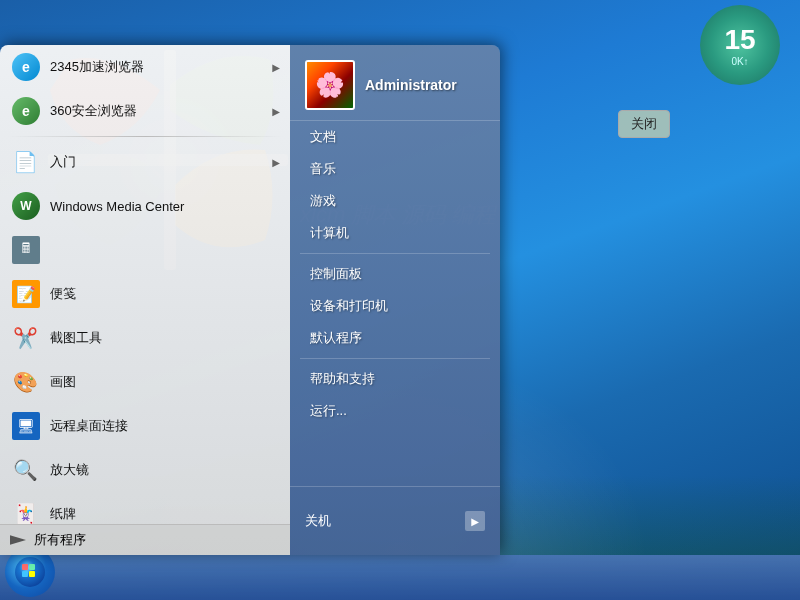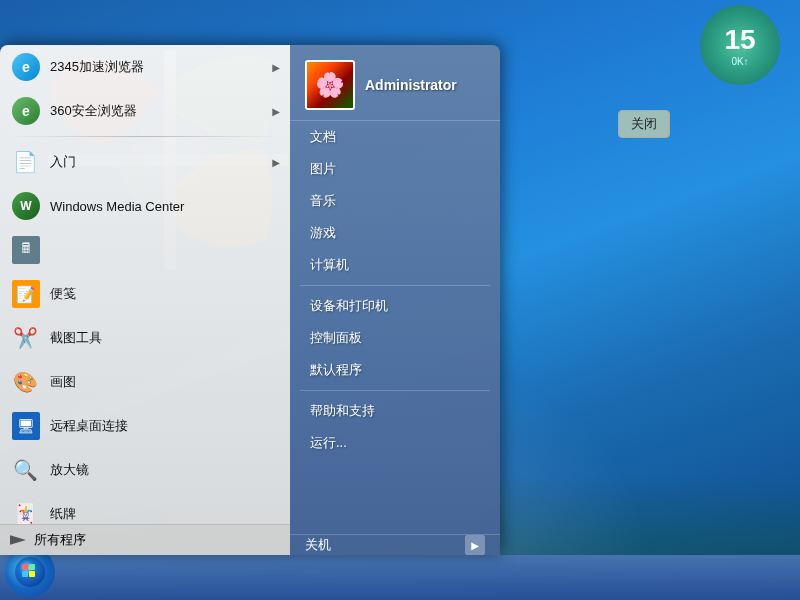--- a/index.html
+++ b/index.html
@@ -232,21 +232,21 @@
       cursor: pointer;
       text-shadow: 1px 1px 2px rgba(0,0,0,0.4);
     }
 
     
     .start-right-bottom {
       margin-top: auto;
       border-top: 1px solid rgba(255,255,255,0.2);
       display: flex;
       align-items: center;
-      padding: 0 15px;
+      padding: 24px 15px;
       gap: 32px;
     }
 
     .shutdown-btn {
       color: white;
       font-size: 13px;
       cursor: pointer;
       flex: 1;
     }
 
@@ -436,27 +436,26 @@
     <div class="user-avatar-area">
       <div class="user-avatar">
         <div style="width:100%;height:100%;background:linear-gradient(135deg,#ff8c00 0%,#ff4500 30%,#8b0000 60%,#006400 100%);display:flex;align-items:center;justify-content:center;">
           <span style="font-size:24px;">🌸</span>
         </div>
       </div>
       <span class="user-name">Administrator</span>
     </div>
 
     <div class="right-menu-item">文档</div>
-    <div class="right-menu-item">图片</div>
     <div class="right-menu-item">音乐</div>
     <div class="right-menu-item">游戏</div>
     <div class="right-menu-item">计算机</div>
     <div style="height:1px;background:rgba(255,255,255,0.2);margin:4px 10px;"></div>
+    <div class="right-menu-item">控制面板</div>
     <div class="right-menu-item">设备和打印机</div>
-    <div class="right-menu-item">控制面板</div>
     <div class="right-menu-item">默认程序</div>
     <div style="height:1px;background:rgba(255,255,255,0.2);margin:4px 10px;"></div>
     <div class="right-menu-item">帮助和支持</div>
     <div class="right-menu-item">运行...</div>
 
     <div class="start-right-bottom">
       <div class="shutdown-btn">关机</div>
       <div class="shutdown-arrow">▶</div>
     </div>
   </div>

